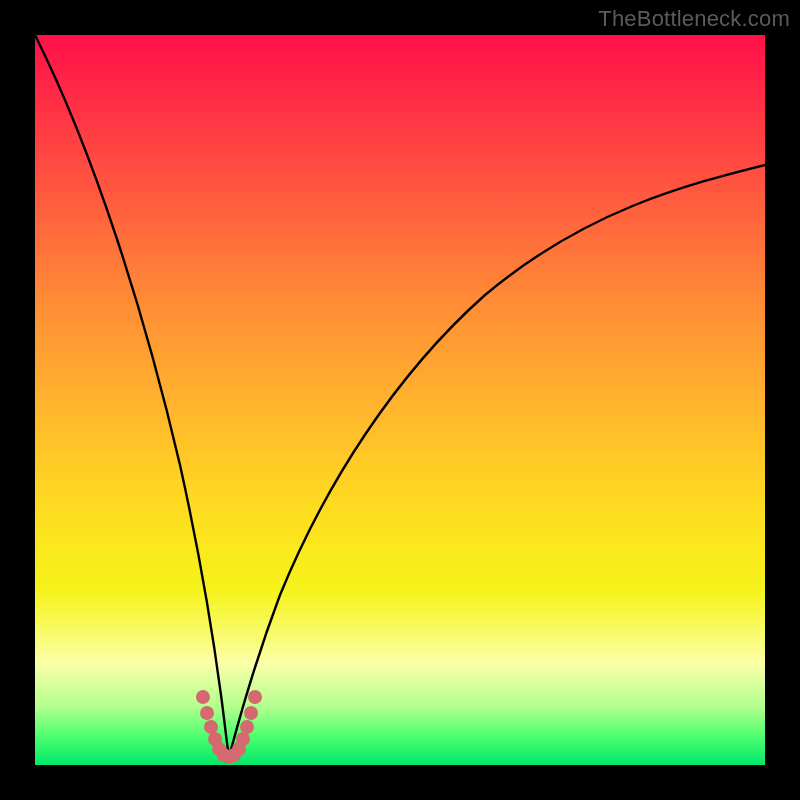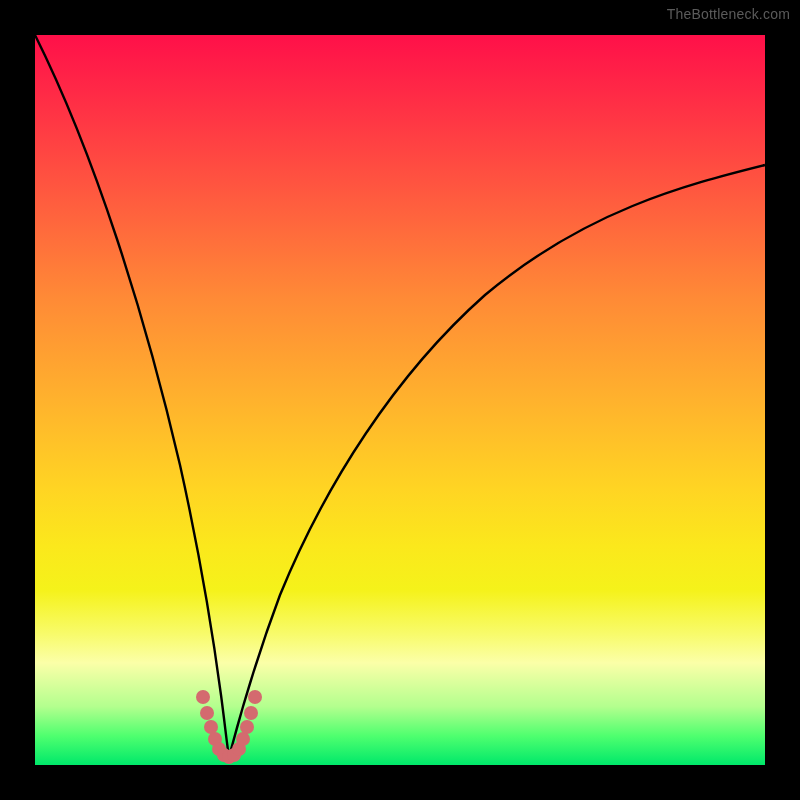--- a/index.html
+++ b/index.html
@@ -41,21 +41,21 @@
       #b3ff8e 92%,
       #4fff6f 96%,
       #00e86a 100%
     );
   }
   .watermark {
     position: absolute;
     top: 6px;
     right: 10px;
     color: #5b5b5b;
-    font-size: 14px;
+    font-size: 22px;
     letter-spacing: 0.2px;
     font-weight: 500;
   }
   svg.curves {
     position: absolute;
     left: 0;
     top: 0;
     width: 730px;
     height: 730px;
     overflow: visible;

